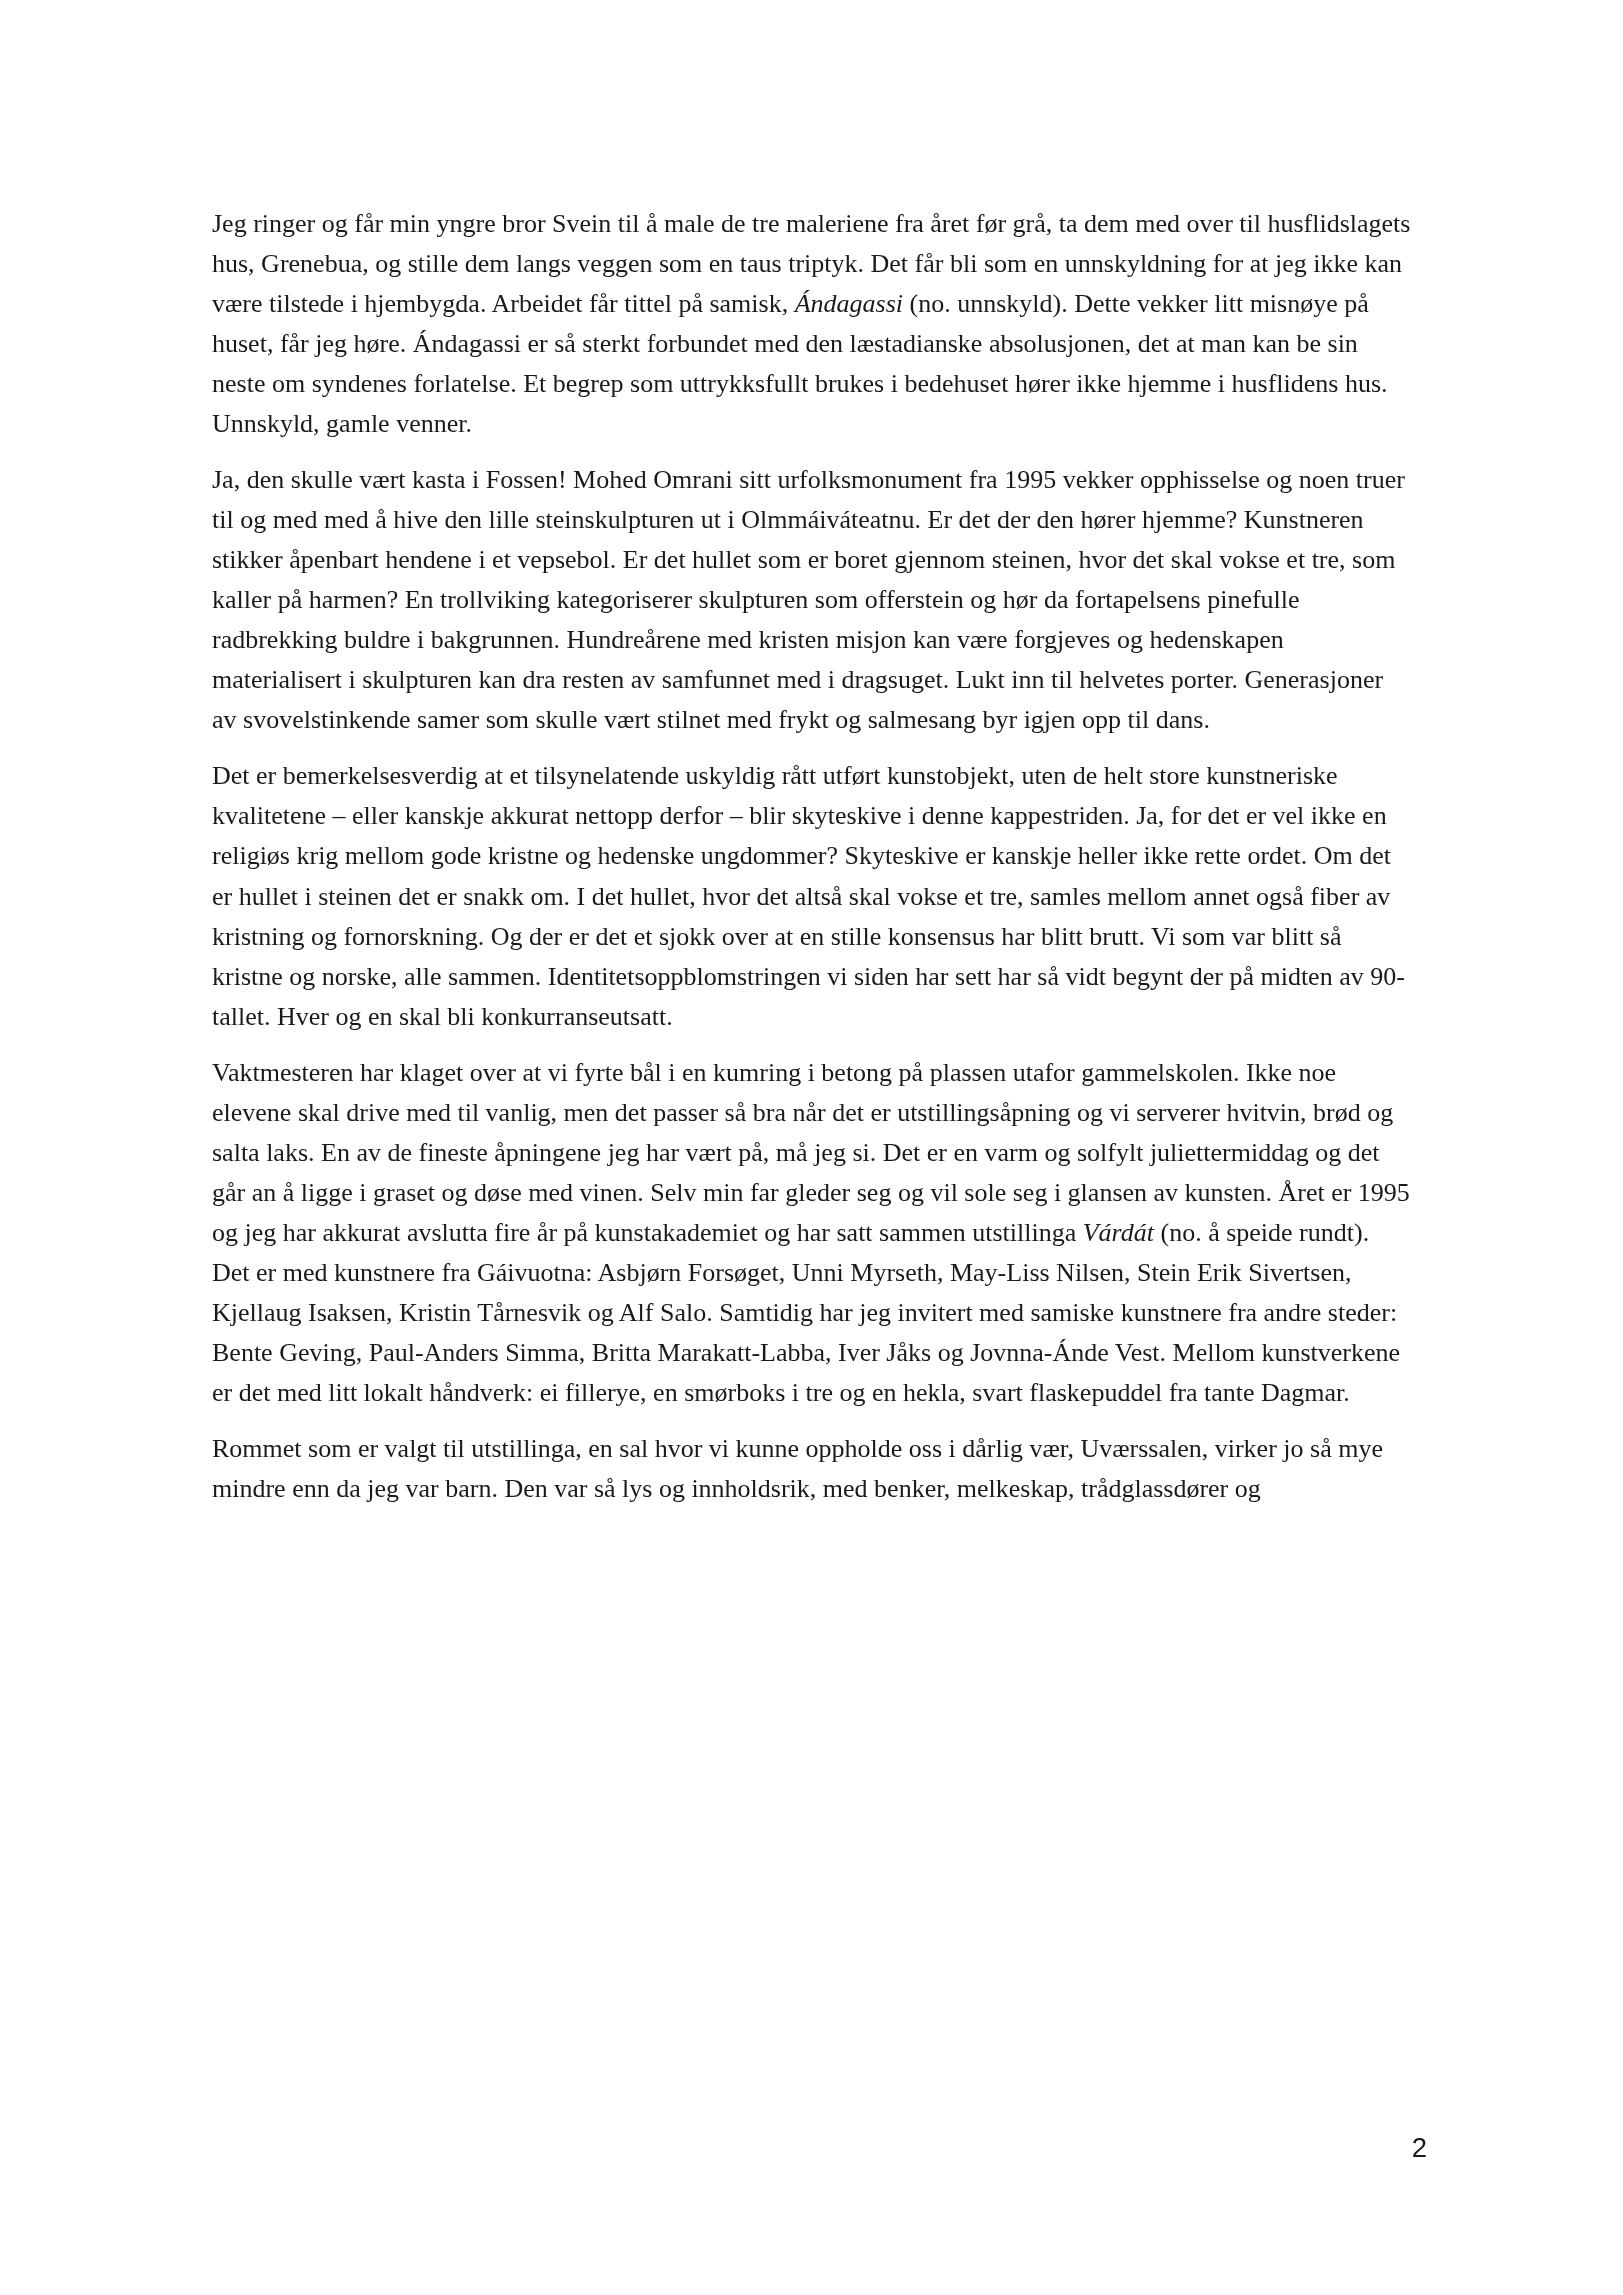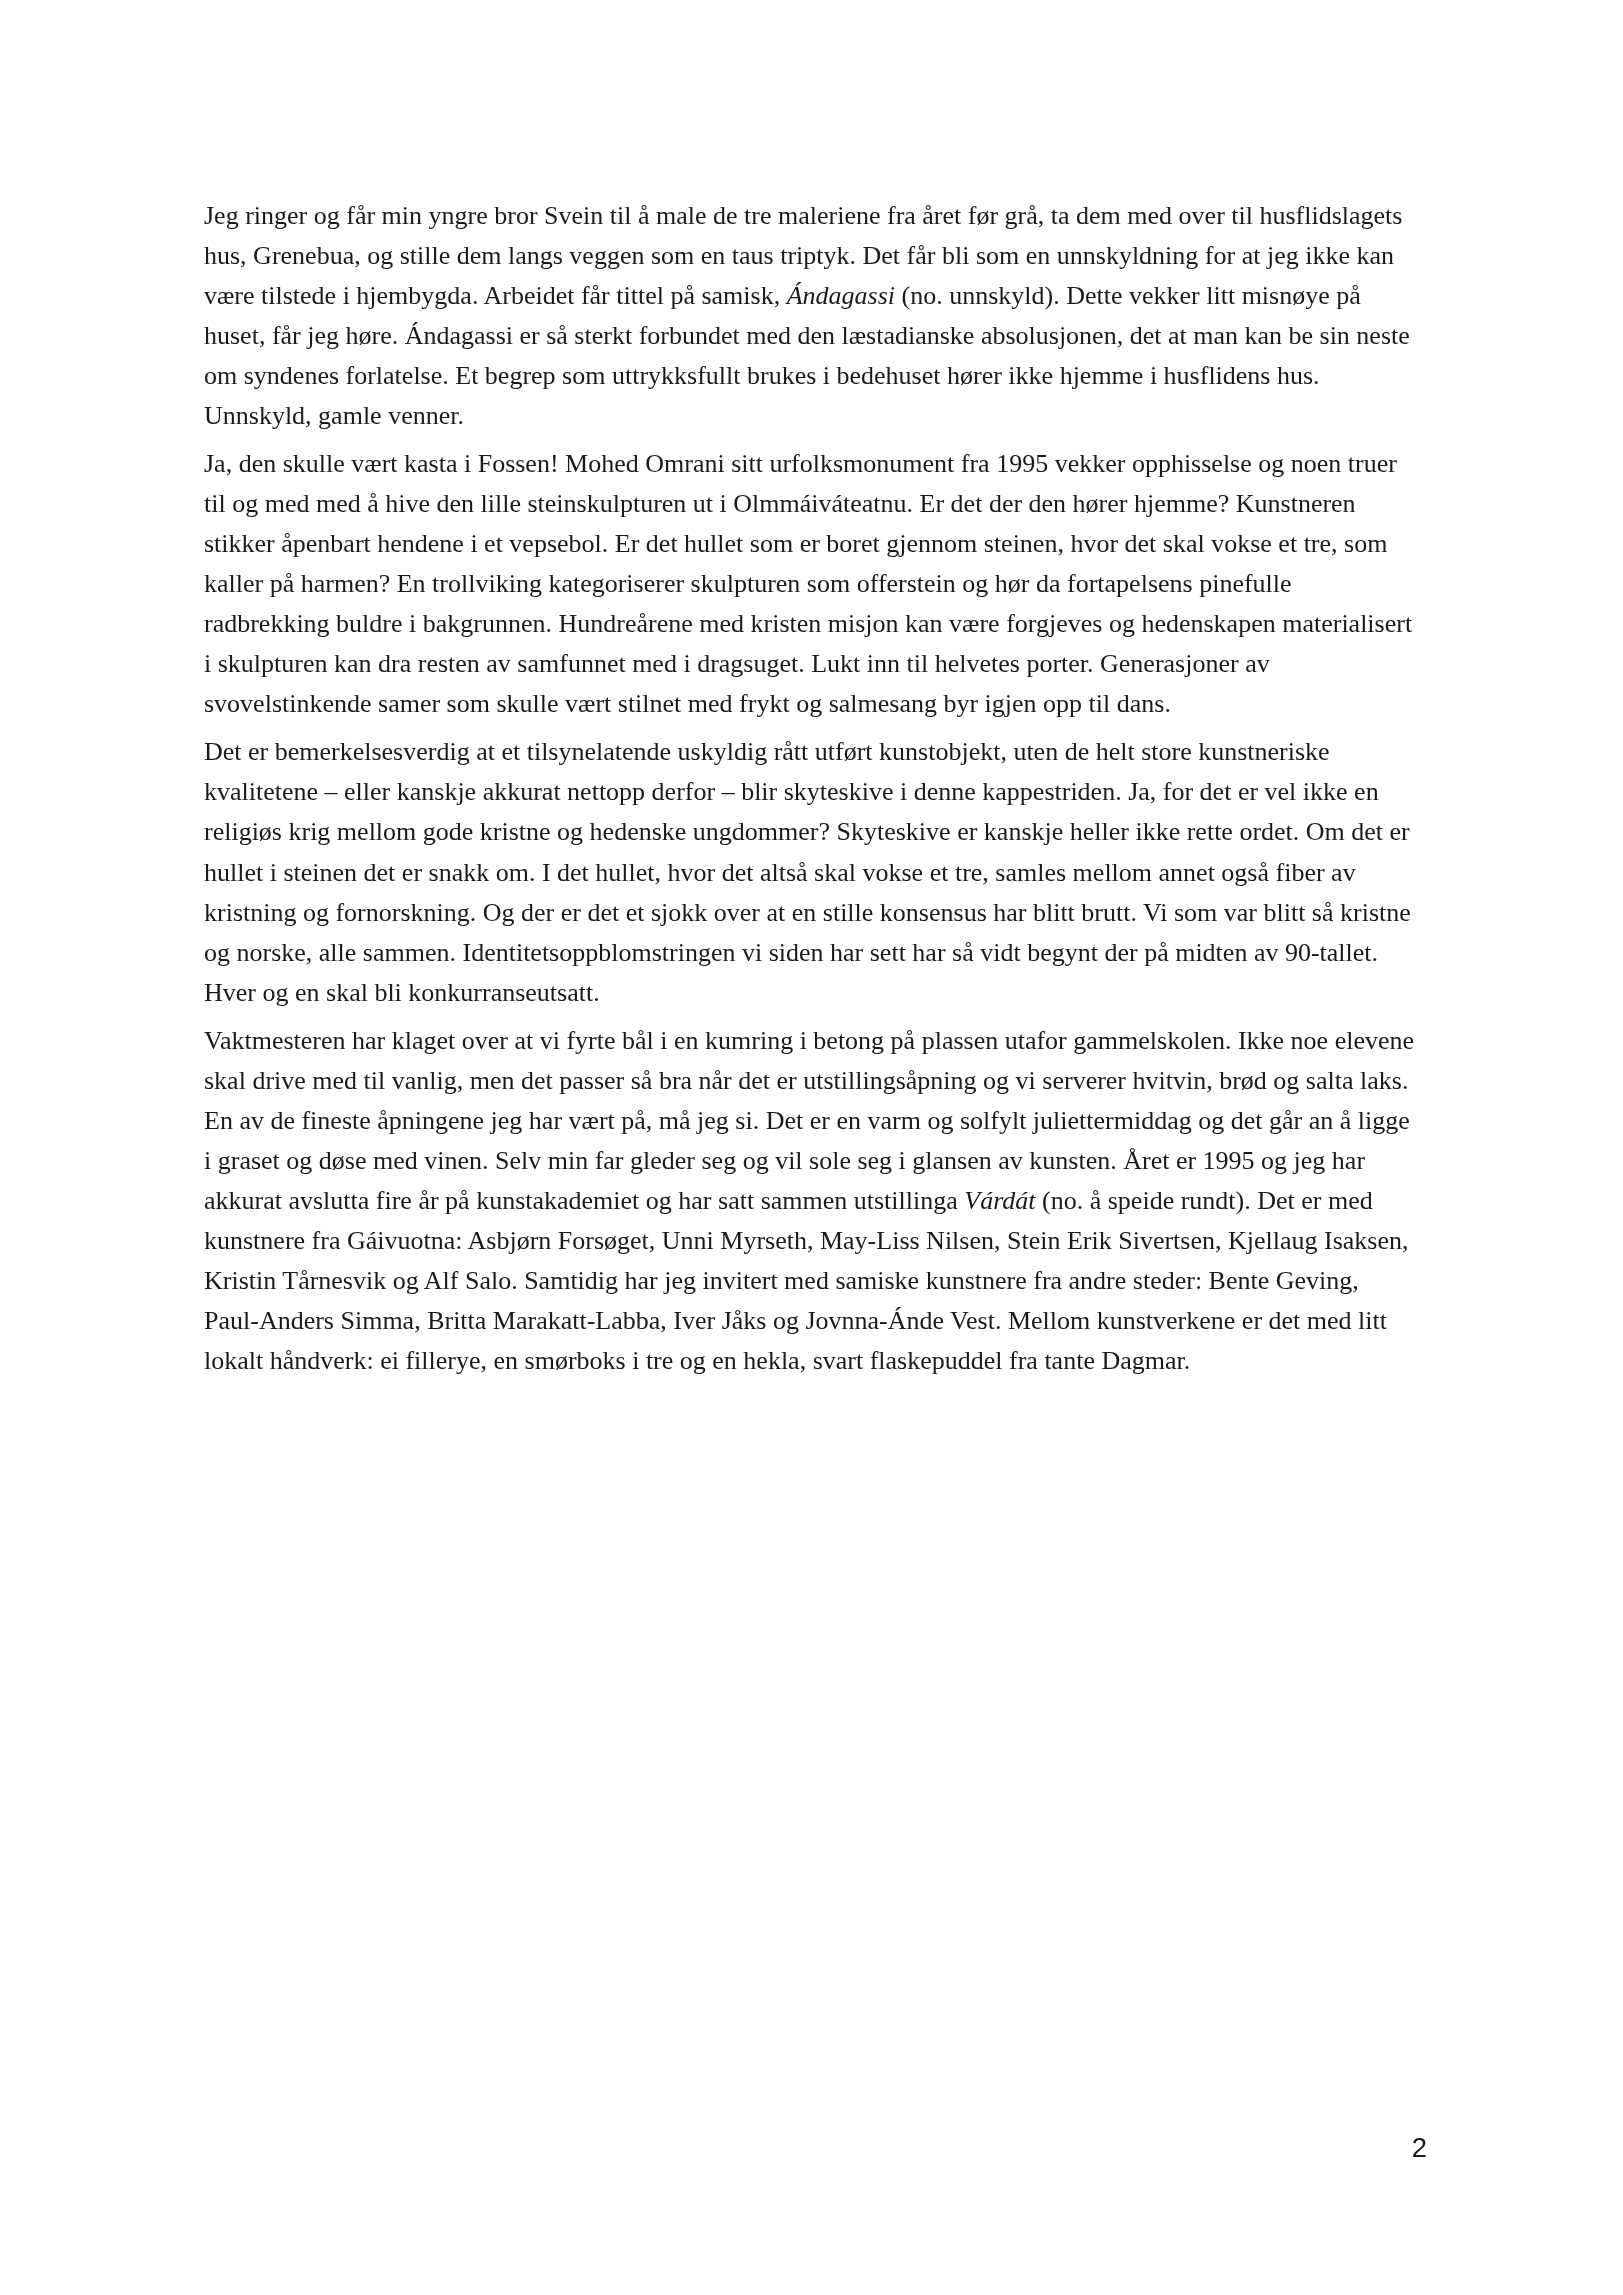--- a/index.html
+++ b/index.html
@@ -18,21 +18,21 @@
   .content {
     position: absolute;
     top: 188px;
     left: 196px;
     width: 1231px;
     font-size: 26px;
     line-height: 1.54;
     text-align: left;
   }
   .content p {
-    margin: 8px;
+    margin: 16px;
   }
   .content h2 {
     font-size: 26px;
     font-weight: bold;
     margin-top: 41px;
     line-height: 1.54;
   }
   .content i {
     font-style: italic;
   }
@@ -54,18 +54,19 @@
     <p><span>Jeg ringer og får min yngre bror Svein til å male de tre maleriene fra året før grå, ta dem med over til husflidslagets hus, Grenebua, og stille dem langs veggen som en taus triptyk. Det får bli som en unnskyldning for at jeg ikke kan være tilstede i hjembygda. Arbeidet får tittel på samisk, </span><i>Ándagassi</i><span> (no. unnskyld). Dette vekker litt misnøye på huset, får jeg høre. Ándagassi er så sterkt forbundet med den læstadianske absolusjonen, det at man kan be sin neste om syndenes forlatelse. Et begrep som uttrykksfullt brukes i bedehuset hører ikke hjemme i husflidens hus. Unnskyld, gamle venner.</span></p>
 
     <p>Ja, den skulle vært kasta i Fossen! Mohed Omrani sitt urfolksmonument fra 1995 vekker opphisselse og noen truer til og med med å hive den lille steinskulpturen ut i Olmmáiváteatnu. Er det der den hører hjemme? Kunstneren stikker åpenbart hendene i et vepsebol. Er det hullet som er boret gjennom steinen, hvor det skal vokse et tre, som kaller på harmen? En trollviking kategoriserer skulpturen som offerstein og hør da fortapelsens pinefulle radbrekking buldre i bakgrunnen. Hundreårene med kristen misjon kan være forgjeves og hedenskapen materialisert i skulpturen kan dra resten av samfunnet med i dragsuget. Lukt inn til helvetes porter. Generasjoner av svovelstinkende samer som skulle vært stilnet med frykt og salmesang byr igjen opp til dans.</p>
 
     <p>Det er bemerkelsesverdig at et tilsynelatende uskyldig rått utført kunstobjekt, uten de helt store kunstneriske kvalitetene – eller kanskje akkurat nettopp derfor – blir skyteskive i denne kappestriden. Ja, for det er vel ikke en religiøs krig mellom gode kristne og hedenske ungdommer? Skyteskive er kanskje heller ikke rette ordet. Om det er hullet i steinen det er snakk om. I det hullet, hvor det altså skal vokse et tre, samles mellom annet også fiber av kristning og fornorskning. Og der er det et sjokk over at en stille konsensus har blitt brutt. Vi som var blitt så kristne og norske, alle sammen. Identitetsoppblomstringen vi siden har sett har så vidt begynt der på midten av 90-tallet. Hver og en skal bli konkurranseutsatt.</p>
 
 
 
     <p><span>Vaktmesteren har klaget over at vi fyrte bål i en kumring i betong på plassen utafor gammelskolen. Ikke noe elevene skal drive med til vanlig, men det passer så bra når det er utstillingsåpning og vi serverer hvitvin, brød og salta laks. En av de fineste åpningene jeg har vært på, må jeg si. Det er en varm og solfylt juliettermiddag og det går an å ligge i graset og døse med vinen. Selv min far gleder seg og vil sole seg i glansen av kunsten. Året er 1995 og jeg har akkurat avslutta fire år på kunstakademiet og har satt sammen utstillinga </span><i>Várdát</i><span> (no. å speide rundt). Det er med kunstnere fra Gáivuotna: Asbjørn Forsøget, Unni Myrseth, May-Liss Nilsen, Stein Erik Sivertsen, Kjellaug Isaksen, Kristin Tårnesvik og Alf Salo. Samtidig har jeg invitert med samiske kunstnere fra andre steder: Bente Geving, Paul-Anders Simma, Britta Marakatt-Labba, Iver Jåks og Jovnna-Ánde Vest. Mellom kunstverkene er det med litt lokalt håndverk: ei fillerye, en smørboks i tre og en hekla, svart flaskepuddel fra tante Dagmar.</span></p>
 
+    <p>Rommet som er valgt til utstillinga, en sal hvor vi kunne oppholde oss i dårlig vær, Uværssalen, virker jo så mye mindre enn da jeg var barn. Den var så lys og innholdsrik, med benker, melkeskap, trådglassdører og</p>
 
   </div>
 
   <div class="page-number">2</div>
 </div>
 
 
 </body></html>

